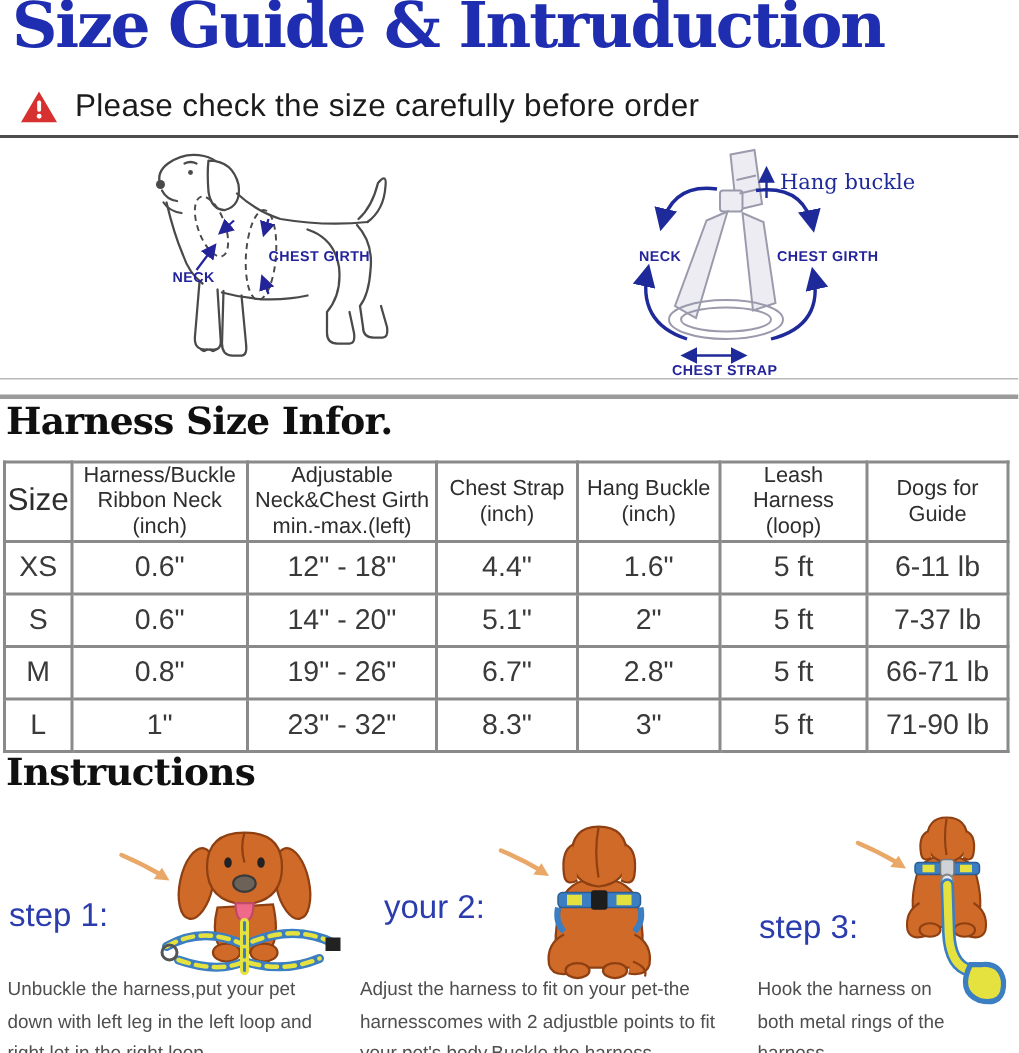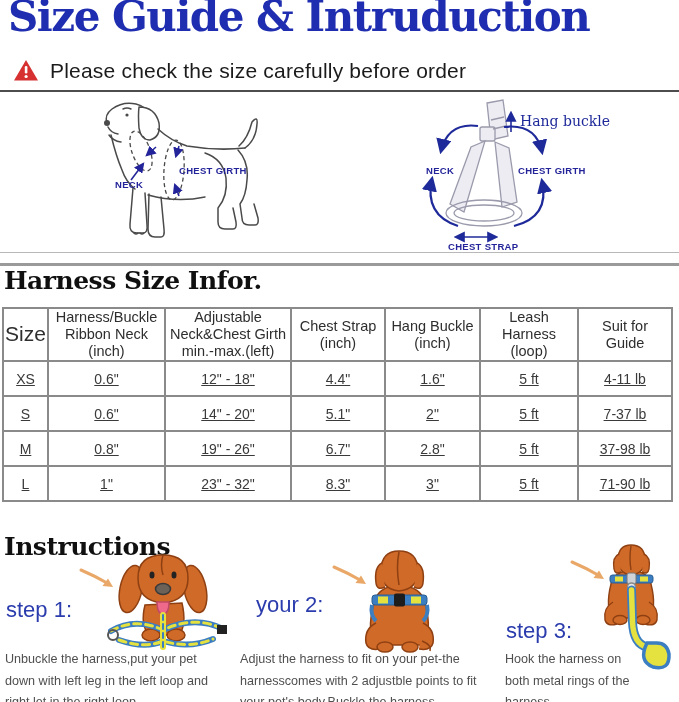--- a/index.html
+++ b/index.html
@@ -7,48 +7,48 @@
   body { width:679px; height:702px; font-family:"Liberation Sans", sans-serif; position:relative; overflow:hidden; }
 
   .abs { position:absolute; }
 
   .page-title {
     left:8px; top:-8px; width:670px;
     font-family:"DejaVu Serif", serif; font-weight:bold;
     font-size:42px; letter-spacing:-1.5px; color:#1f2db0; white-space:nowrap;
   }
 
-  .warning { left:13px; top:59px; display:flex; align-items:flex-start; gap:11px; }
+  .warning { left:13px; top:59px; display:flex; align-items:flex-end; gap:11px; }
   .warning-text { font-size:21px; color:#1b1b1b; letter-spacing:0.2px; }
 
   .rule1 { left:0; top:90px; width:679px; height:2px; background:#4d4d4d; }
   .rule2 { left:0; top:252px; width:679px; height:1px; background:#b8b8b8; }
   .rule3 { left:0; top:263px; width:679px; height:3px; background:#9a9a9a; }
 
   .sketch-dog { left:55px; top:96px; }
   .sketch-harness { left:398px; top:96px; }
 
   .section-heading {
     font-family:"DejaVu Serif", serif; font-weight:bold;
     font-size:25px; letter-spacing:-0.5px; color:#101010; white-space:nowrap;
   }
   .h-size { left:4px; top:266px; }
-  .h-instructions { left:4px; top:500px;margin-top:32px; }
+  .h-instructions { left:4px; top:500px; }
 
   table.size-table {
     position:absolute; left:2px; top:307px; width:669px;
     border-collapse:collapse; table-layout:fixed;
   }
   .size-table th, .size-table td {
     border:2px solid #8a8a8a; text-align:center; vertical-align:middle;
     font-weight:normal; color:#333;
   }
   .size-table thead th { height:51px; font-size:14.5px; line-height:1.18; color:#2e2e2e; }
   .size-table thead th.size-col { font-size:21px; }
-  .size-table tbody td { height:35px; font-size:14px; color:#3a3a3a;text-decoration:underline; }
+  .size-table tbody td { height:35px; font-size:19px; color:#3a3a3a; }
   .hl { display:block; }
 
   .step-label { font-size:22px; color:#2b3cad; white-space:nowrap;margin-top:36px; }
   .step-text { font-size:12.6px; color:#4f4f4f; line-height:1.72; }
   .p1 { left:5px; top:649px; width:225px; }
   .p2 { left:240px; top:649px; width:242px; }
   .p3 { left:505px; top:649px; width:135px; }
 
   svg text.navy-label {
     font-family:"Liberation Sans", sans-serif; font-weight:bold;
@@ -181,52 +181,52 @@
       </th>
       <th>
         <span class="hl">Hang Buckle</span>
         <span class="hl">(inch)</span>
       </th>
       <th>
         <span class="hl">Leash Harness</span>
         <span class="hl">(loop)</span>
       </th>
       <th>
-        <span class="hl">Suit for</span>
+        <span class="hl">Dogs for</span>
         <span class="hl">Guide</span>
       </th>
     </tr>
   </thead>
   <tbody>
     <tr>
       <td>XS</td>
       <td>0.6"</td>
       <td>12" - 18"</td>
       <td>4.4"</td>
       <td>1.6"</td>
       <td>5 ft</td>
-      <td>4-11 lb</td>
+      <td>6-11 lb</td>
     </tr>
     <tr>
       <td>S</td>
       <td>0.6"</td>
       <td>14" - 20"</td>
       <td>5.1"</td>
       <td>2"</td>
       <td>5 ft</td>
       <td>7-37 lb</td>
     </tr>
     <tr>
       <td>M</td>
       <td>0.8"</td>
       <td>19" - 26"</td>
       <td>6.7"</td>
       <td>2.8"</td>
       <td>5 ft</td>
-      <td>37-98 lb</td>
+      <td>66-71 lb</td>
     </tr>
     <tr>
       <td>L</td>
       <td>1"</td>
       <td>23" - 32"</td>
       <td>8.3"</td>
       <td>3"</td>
       <td>5 ft</td>
       <td>71-90 lb</td>
     </tr>
@@ -240,21 +240,21 @@
   <path d="M4,4 Q18,10 30,17" stroke="#e9a868" stroke-width="3" fill="none" stroke-linecap="round"></path>
   <path d="M36,21 L25.5,20 L31,12.5 Z" fill="#e9a868"></path>
 </svg>
 
 <span class="abs step-label" style="left:256px; top:556px;">your 2:</span>
 <svg class="abs" style="left:330px; top:563px;" width="42" height="26" viewBox="0 0 42 26">
   <path d="M4,4 Q18,10 30,17" stroke="#e9a868" stroke-width="3" fill="none" stroke-linecap="round"></path>
   <path d="M36,21 L25.5,20 L31,12.5 Z" fill="#e9a868"></path>
 </svg>
 
-<span class="abs step-label" style="left:506px; top:582px;text-align:right;">step 3:</span>
+<span class="abs step-label" style="left:506px; top:569px;text-align:right;">step 3:</span>
 <svg class="abs" style="left:568px; top:558px;" width="42" height="26" viewBox="0 0 42 26">
   <path d="M4,4 Q18,10 30,17" stroke="#e9a868" stroke-width="3" fill="none" stroke-linecap="round"></path>
   <path d="M36,21 L25.5,20 L31,12.5 Z" fill="#e9a868"></path>
 </svg>
 
 <svg class="abs" style="left:105px; top:545px;" width="125" height="112" viewBox="0 0 125 112">
   <g stroke="#8f4012" stroke-width="1.5">
     <ellipse cx="26" cy="44" rx="11" ry="24" fill="#d06a28" transform="rotate(12 26 44)"></ellipse>
     <ellipse cx="90" cy="44" rx="11" ry="24" fill="#d06a28" transform="rotate(-12 90 44)"></ellipse>
     <path d="M40,60 Q35,80 44,90 L74,90 Q82,80 77,58 Z" fill="#d06a28"></path>

